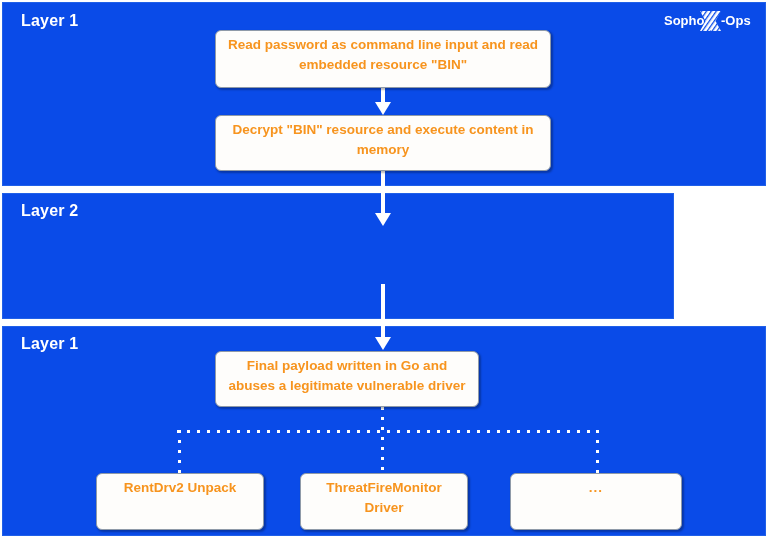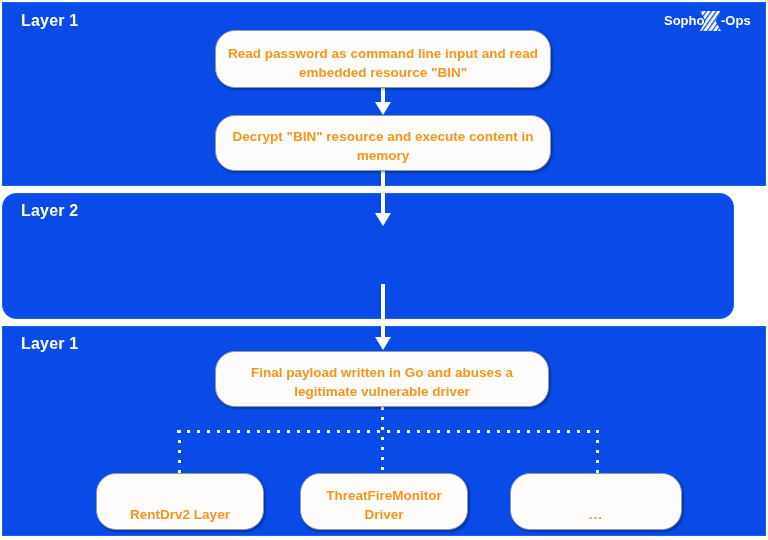--- a/index.html
+++ b/index.html
@@ -24,59 +24,59 @@
   }
 
   
   .layer-panel {
     position: absolute;
     background: #0A4BE8;
     border: 1px solid #2060E8;
     box-sizing: border-box;
   }
   #layer1-panel { left: 2px;  top: 2px;   width: 764px; height: 184px; }
-  #layer2-panel { left: 2px;  top: 193px; width: 732px; height: 126px; border-radius: 14px; }
+  #layer2-panel { left: 2px;  top: 193px; width: 672px; height: 126px; }
   #layer3-panel { left: 2px;  top: 326px; width: 764px; height: 210px; }
 
   .layer-label {
     position: absolute;
     left: 18px;
     color: #ffffff;
     font-size: 16px;
     font-weight: bold;
     letter-spacing: 0.2px;
     white-space: nowrap;
   }
   #layer1-label { top: 9px; }
   #layer2-label { top: 8px; }
   #layer3-label { top: 8px; }
 
   
   .proc-box {
     position: absolute;
     background: #FEFDFB;
     border: 1px solid #8f9aa8;
-    border-radius: 20px;
+    border-radius: 6px;
     box-sizing: border-box;
     display: flex;
-    align-items: flex-end;
+    align-items: flex-start;
     justify-content: center;
     text-align: center;
     color: #F7941E;
     font-weight: bold;
     font-size: 13.5px;
     line-height: 1.45;
     padding: 4px 10px;
     box-shadow: 1.5px 1.5px 2px rgba(0,0,0,0.28);
   }
 
   #box-read-password   { left: 215px; top: 30px;  width: 336px; height: 58px; }
   #box-decrypt-bin     { left: 215px; top: 115px; width: 336px; height: 56px; }
   #box-unpack-execute  { left: 216px; top: 227px; width: 332px; height: 57px; }
-  #box-final-payload   { left: 215px; top: 351px; width: 334px; height: 56px; }
+  #box-final-payload   { left: 215px; top: 351px; width: 264px; height: 56px; }
 
   #box-rentdrv2        { left: 96px;  top: 473px; width: 168px; height: 57px; }
   #box-threatfire      { left: 300px; top: 473px; width: 168px; height: 57px; }
   #box-ellipsis        { left: 510px; top: 473px; width: 172px; height: 57px; }
 
   #box-ellipsis .box-text { letter-spacing: 1px; }
 
   
   .arrow-line {
     position: absolute;
@@ -174,21 +174,21 @@
   <div class="proc-box" id="box-decrypt-bin">
     <span class="box-text">Decrypt "BIN" resource and execute content in memory</span>
   </div>
 
 
   <div class="proc-box" id="box-final-payload">
     <span class="box-text">Final payload written in Go and abuses a legitimate vulnerable driver</span>
   </div>
 
   <div class="proc-box" id="box-rentdrv2">
-    <span class="box-text">RentDrv2 Layer</span>
+    <span class="box-text">RentDrv2 Unpack</span>
   </div>
 
   <div class="proc-box" id="box-threatfire">
     <span class="box-text">ThreatFireMonitor Driver</span>
   </div>
 
   <div class="proc-box" id="box-ellipsis">
     <span class="box-text">...</span>
   </div>
 

